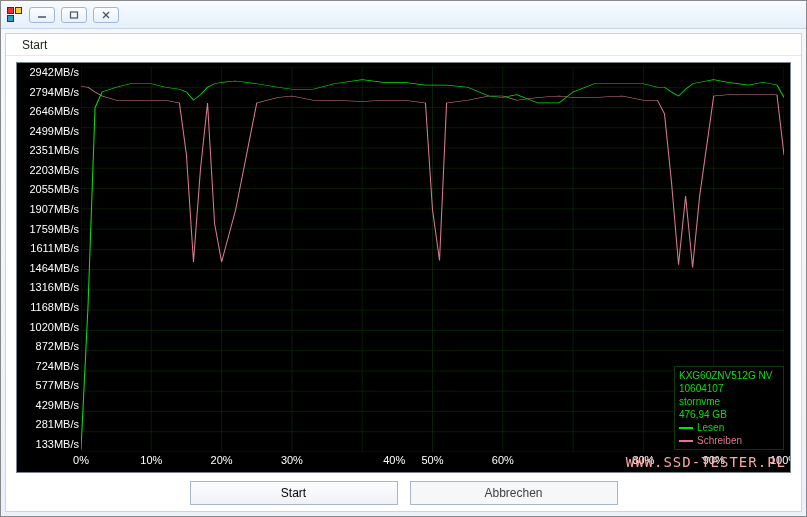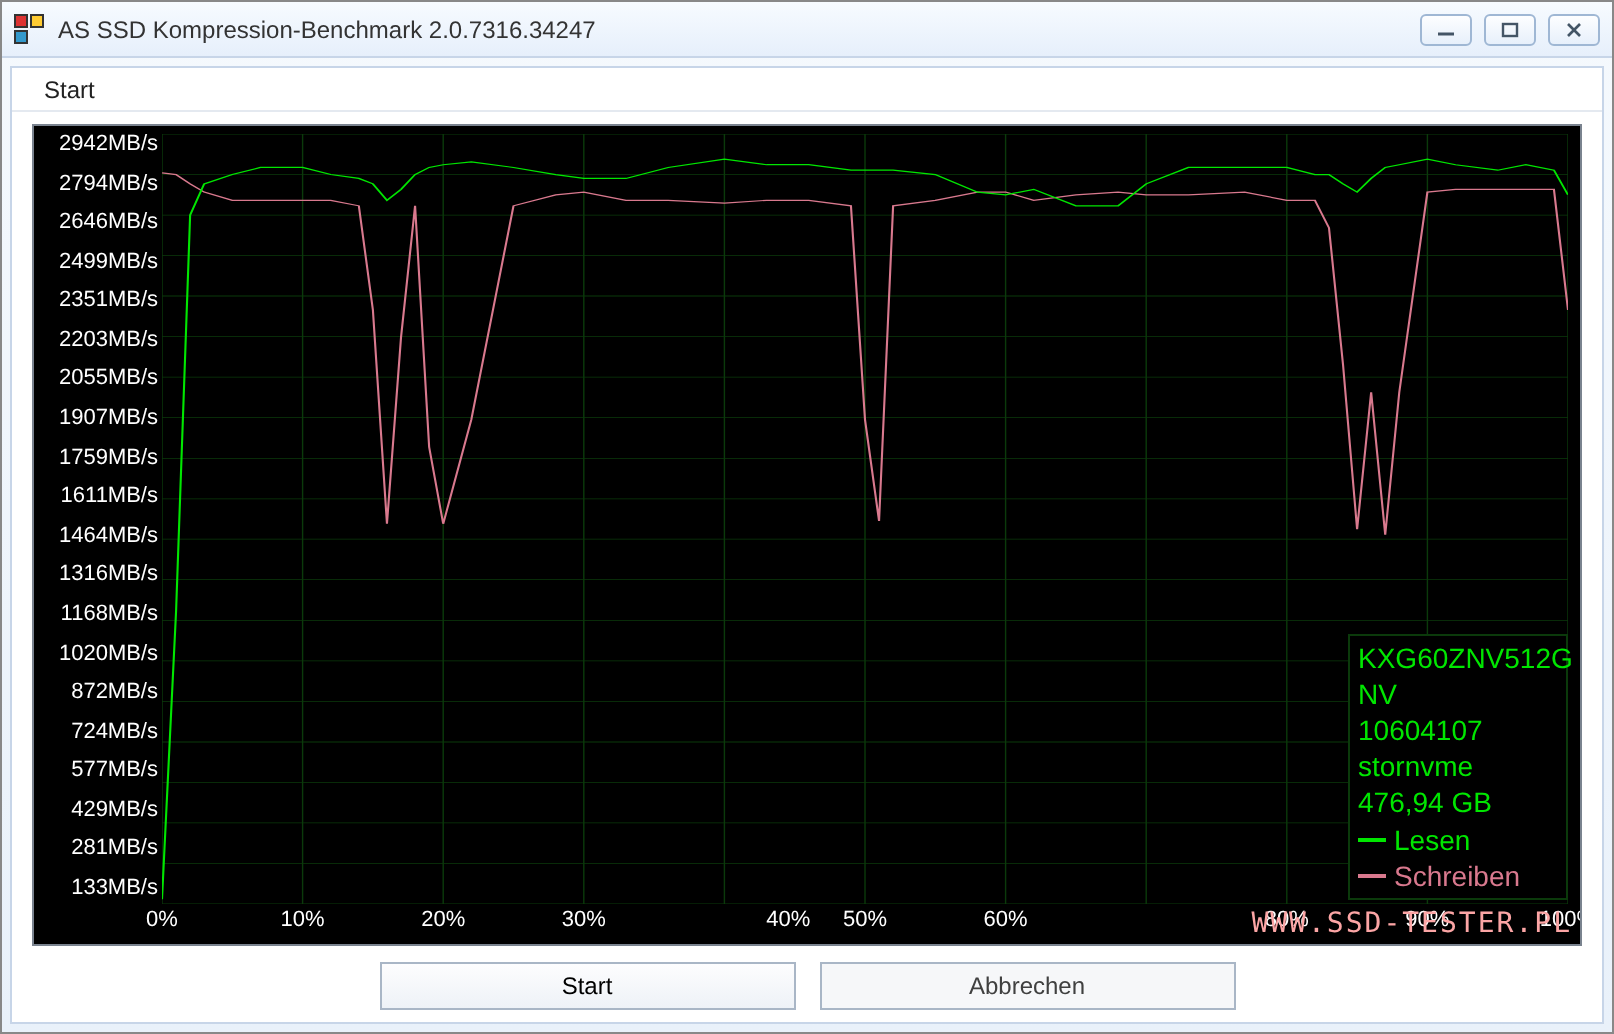--- a/index.html
+++ b/index.html
@@ -91,21 +91,21 @@
   .plot svg { width:100%; height:100%; display:block; }
   .grid line { stroke:#0b3a0b; stroke-width:1; }
   .series-read { stroke:#00e600; stroke-width:1.5; fill:none; }
   .series-write { stroke:#d9798e; stroke-width:1.5; fill:none; }
   .legend {
     position:absolute; right:6px; bottom:22px;
     width:110px;
     border:1px solid #0b3a0b;
     background:#000;
     color:#00e600;
-    font-size:14px;
+    font-size:10px;
     font-family:Arial,sans-serif;
     padding:2px 4px;
     line-height:1.3;
   }
   .legend .w { color:#d9798e; }
   .legend .dev { color:#00e600; }
   .legend-row { display:flex; align-items:center; gap:4px; }
   .legend-swatch { width:14px; height:2px; display:inline-block; }
   .watermark {
     position:absolute; right:4px; bottom:2px;
@@ -132,21 +132,20 @@
 <body>
 
 <div class="window">
 
   <div class="titlebar">
     <span class="app-icon">
       <span class="sq r"></span>
         <span class="sq y"></span>
         <span class="sq b"></span>
     </span>
-    <span class="title">AS SSD Kompression-Benchmark 2.0.7316.34247</span>
     <div class="win-btns">
       <div class="win-btn">
         <svg width="10" height="8">
             <line x1="1" y1="6" x2="9" y2="6" stroke="#456" stroke-width="1.5"></line>
           </svg>
       </div>
       <div class="win-btn">
         <svg width="10" height="8">
             <rect x="1.5" y="1" width="7" height="6" fill="none" stroke="#456" stroke-width="1.2"></rect>
           </svg>

